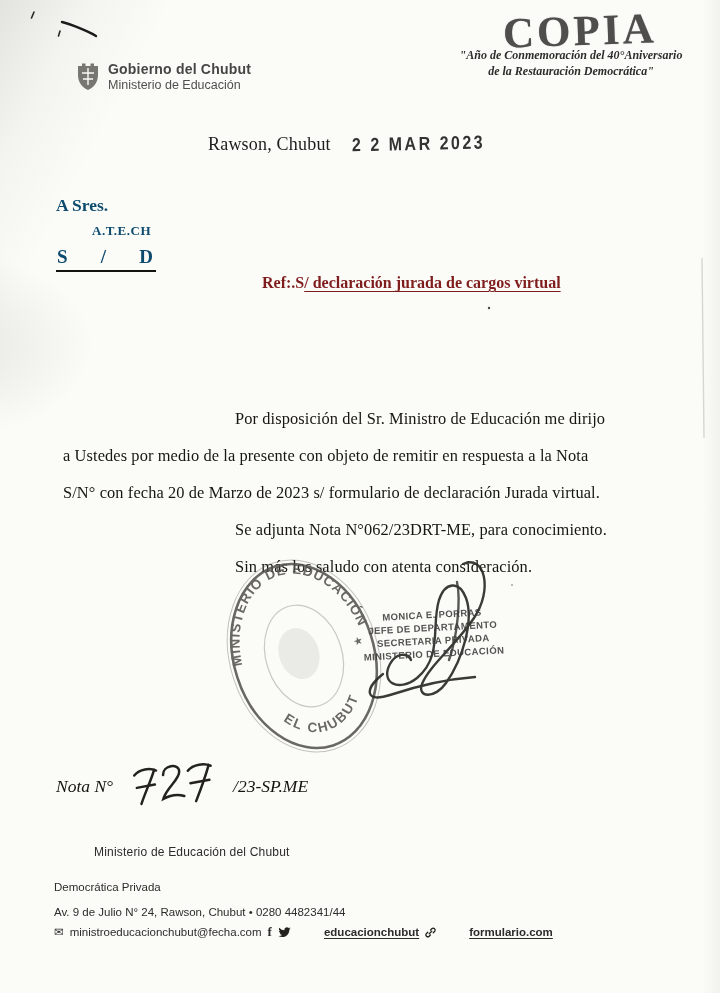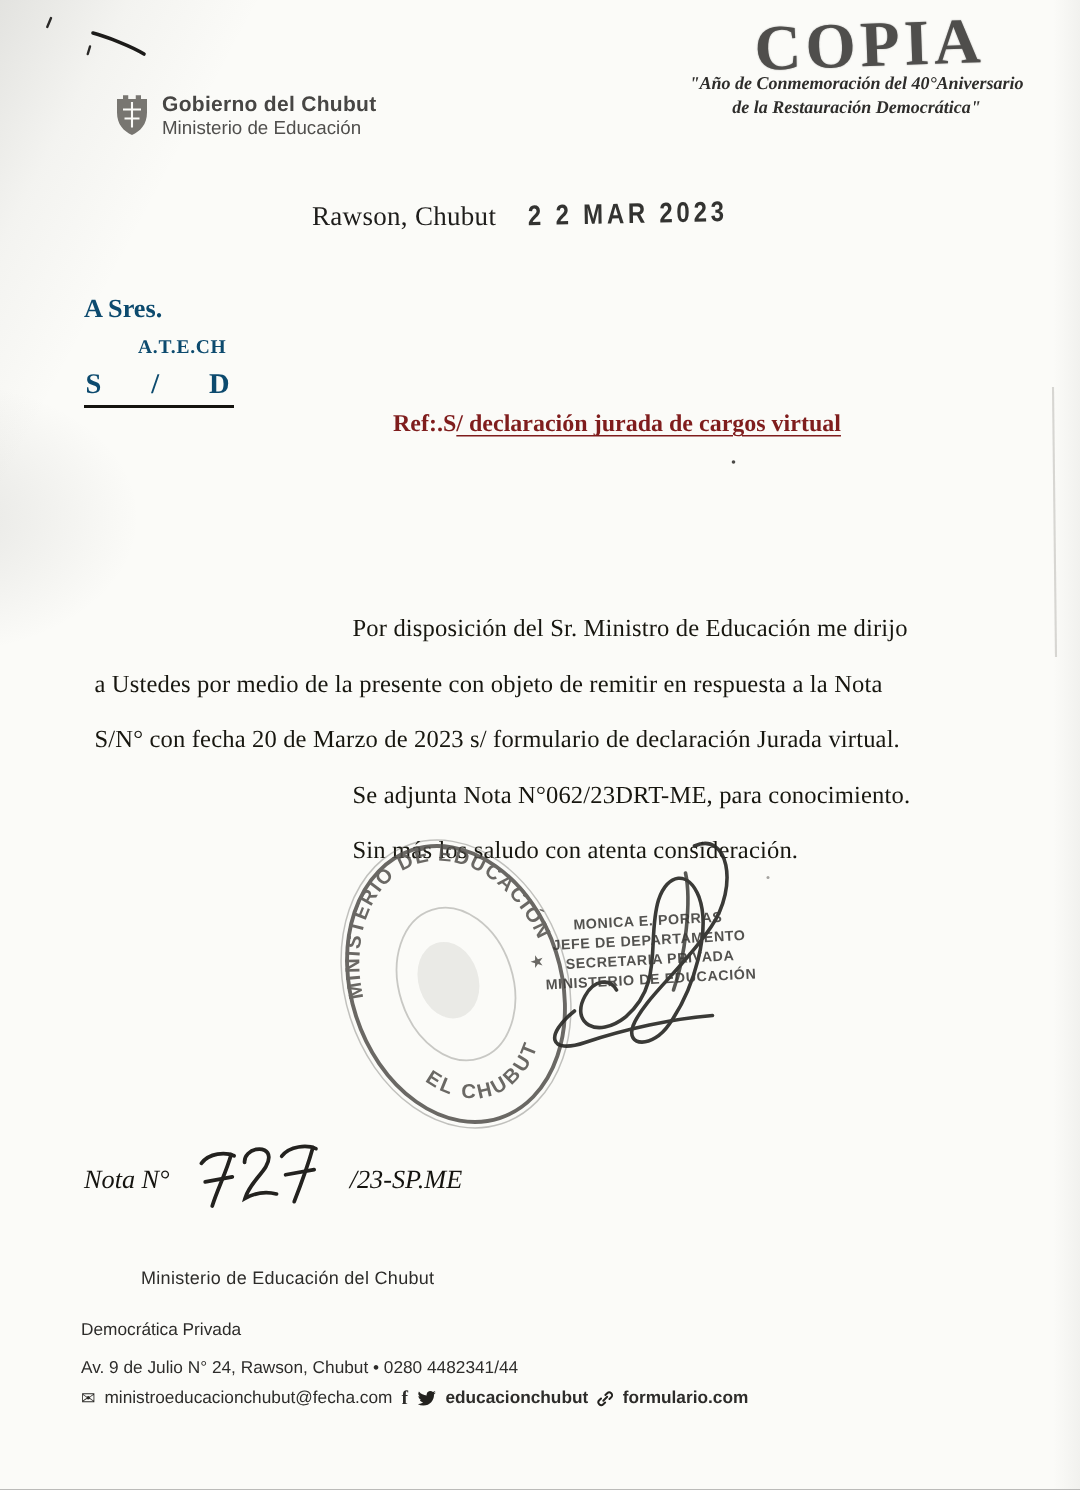--- a/index.html
+++ b/index.html
@@ -62,21 +62,21 @@
   
   .nota{left:56px;top:749px;display:flex;align-items:flex-end;font-weight:400;font-style:italic;font-size:17.5px;color:#14130f;}
   .nota .hand{margin:0 10px 0 14px;transform:translateY(10px) rotate(-3deg);}
 
   
   .footer{font-family:"Liberation Sans",sans-serif;color:#2d2c2a;}
   .f1{left:54px;top:845px;font-size:12px;font-weight:400;letter-spacing:.2px;margin-left:40px;}
   .f2{left:54px;top:881px;font-size:11.5px;font-weight:500;}
   .f3{left:54px;top:906px;font-size:11.5px;font-weight:500;}
   .f4{left:54px;top:924px;font-size:11.5px;font-weight:500;display:flex;align-items:center;gap:6px;}
-  .f4 .lnk{font-weight:700;text-underline-offset:2px;}
+  .f4 .lnk{font-weight:700;text-decoration:underline;text-underline-offset:2px;margin-left:27px;}
   .fb{font-family:"Liberation Serif",serif;font-weight:700;font-size:13px;}
 
   
   .roundstamp{left:208px;top:552px;opacity:.85;}
   .sig{left:345px;top:556px;opacity:.92;}
   .sigstamp{left:352px;top:608px;width:162px;text-align:center;
     transform:rotate(-3deg);
     font-family:"Liberation Sans",sans-serif;font-weight:700;
     font-size:9.5px;line-height:13px;letter-spacing:.4px;color:#3c3b38;opacity:.88;}
   svg{display:block;}

